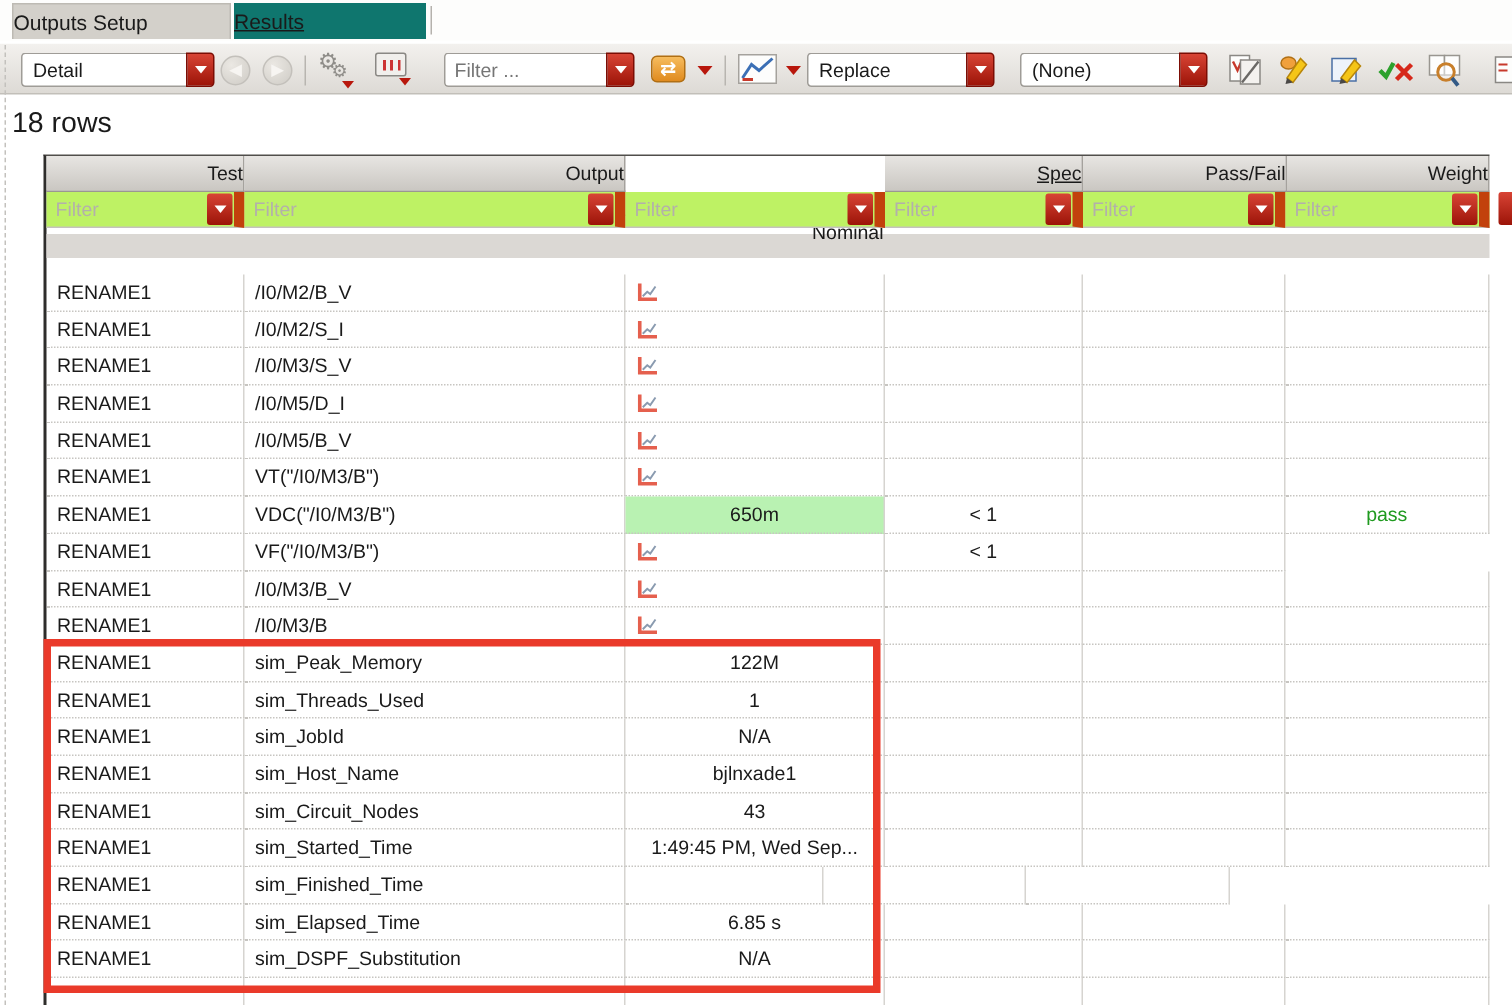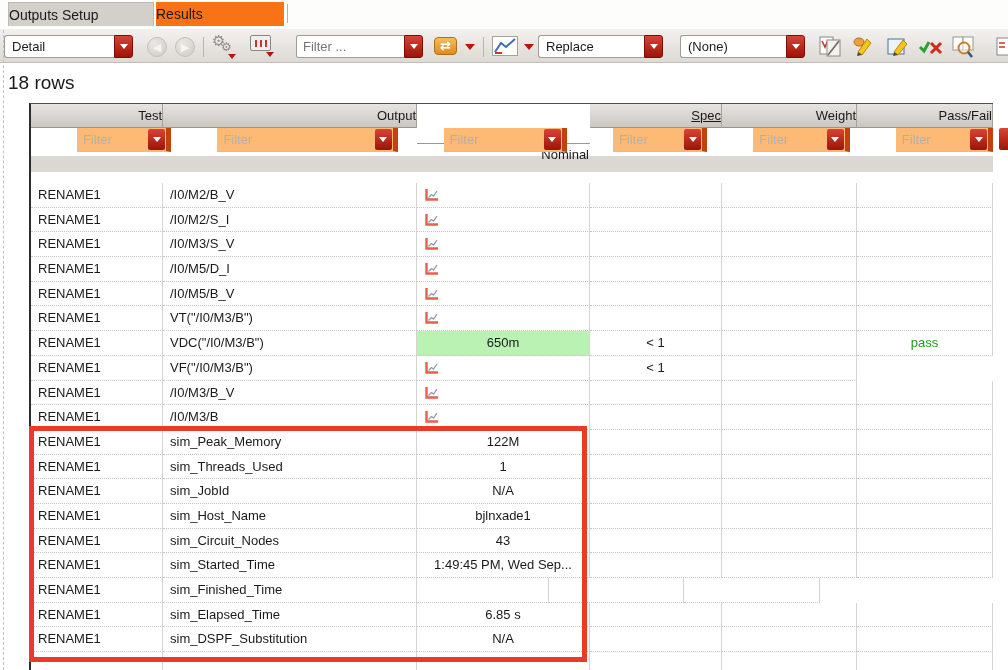--- a/index.html
+++ b/index.html
@@ -7,21 +7,21 @@
     --pass-green:#1f9a1f; --fail-red:#e03a2f; --hl-green:#b9f2b2; --ann-red:#ea3a2a;
   }
   *{margin:0;padding:0;box-sizing:border-box;}
   html,body{width:1008px;height:670px;overflow:hidden;}
   body{position:relative;background:#fff;font-family:"Liberation Sans","DejaVu Sans",sans-serif;color:#1a1a1a;}
 
   
   .tabbar{position:absolute;left:0;top:0;width:1008px;height:27px;background:#fdfdfc;}
   .tab{position:absolute;top:2px;height:24px;line-height:24px;font-size:14px;text-align:left;cursor:default;}
   .tab-outputs{left:8px;width:146px;background:#d3d0ca;border:1px solid #bdbab3;border-bottom:none;}
-  .tab-results{left:156px;width:128px;background:#f97316;}
+  .tab-results{left:156px;width:128px;background:#0f766e;text-decoration:underline;}
   .tab-sep{position:absolute;left:287px;top:4px;width:1px;height:19px;background:#b5b2ad;}
 
   
   .toolbar{position:absolute;left:0;top:28px;width:1008px;height:35px;
     background:linear-gradient(#f3f1ee,#ddDad5);border-top:1px solid #fff;border-bottom:1px solid #c2bfb9;}
   .combo{position:absolute;top:6px;height:23px;display:flex;}
   .combo .field{background:#fff;border:1px solid #9f9c97;border-right:none;border-radius:3px 0 0 3px;
     font-size:13px;line-height:21px;padding:0 7px;white-space:nowrap;overflow:hidden;}
   .ddbtn{width:19px;background:linear-gradient(var(--accent-red-hi),var(--accent-red-lo));
     border:1px solid var(--accent-red-bd);border-radius:0 3px 3px 0;display:flex;align-items:center;justify-content:center;}
@@ -45,21 +45,21 @@
   
   .rows-label{position:absolute;left:8px;top:72px;font-size:19px;}
 
   
   .table{position:absolute;left:29px;top:103px;width:964px;height:567px;
     border-left:2px solid #2e2d2b;border-top:1px solid #504e4b;}
   .thead{display:flex;height:24px;}
   .hcell{background:linear-gradient(#e7e5e2,#cac7c2);border-bottom:1px solid #9a9792;border-right:1px solid #a5a29d;
     font-size:13px;text-align:right;line-height:23px;}
   .tfilter{display:flex;height:24px;}
-  .fcell{position:relative;background:#fdba74;border-right:5px solid #c2410c;border-bottom:1px solid #c5c2bd;margin-left:46px;}
+  .fcell{position:relative;background:#bef264;border-right:7px solid #c2410c;border-bottom:1px solid #c5c2bd;}
   .fcell input{position:absolute;left:2px;top:1px;bottom:1px;width:calc(100% - 24px);border:none;outline:none;
     font-size:13px;padding:0 4px;color:#333;font-family:inherit;background:transparent;}
   .fcell input::placeholder{color:#b3b0ab;opacity:1;}
   .fdd{position:absolute;right:1px;top:1px;bottom:1px;width:17px;border-radius:2px;
     background:linear-gradient(var(--accent-red-hi),var(--accent-red-lo));
     display:flex;align-items:center;justify-content:center;}
   .tband{margin-top:4px;height:16px;width:962px;background:#dbd8d4;}
   .tbody{position:absolute;left:0;top:79px;width:962px;}
   .trow{display:flex;height:24.7px;}
   .tcell{border-right:1px solid #d6d4d0;border-bottom:1px dotted #c7c5c1;font-size:13px;
@@ -80,21 +80,21 @@
 </head>
 <body>
 
 <div class="tabbar">
   <div class="tab tab-outputs">Outputs Setup</div>
   <div class="tab tab-results">Results</div>
   <div class="tab-sep"></div>
 </div>
 
 <div class="toolbar">
-  <div class="combo" style="left:4px;">
+  <div class="combo" style="left:14px;">
     <div class="field" style="width:110px;">Detail</div>
     <div class="ddbtn">
         <span class="tri"></span>
       </div>
   </div>
   <div class="roundbtn" style="left:147px;">◀</div>
   <div class="roundbtn" style="left:175px;">▶</div>
   <div class="vsep" style="left:203px;"></div>
   <div class="iconbtn" style="left:212px;width:28px;height:24px;">
     <span class="gear1">⚙</span>
@@ -185,22 +185,22 @@
 </div>
 
 <div class="rows-label">18 rows</div>
 
 <div class="table">
   <div class="thead">
       <div class="hcell" style="width: 132px;">Test</div>
       <div class="hcell" style="width: 254px;">Output</div>
       <div class="hcell" style="width: 173px; margin-top: 39px;">Nominal</div>
       <div class="hcell" style="width: 132px; text-decoration: underline;">Spec</div>
+      <div class="hcell" style="width: 136px;">Pass/Fail</div>
       <div class="hcell" style="width: 135px;">Weight</div>
-      <div class="hcell" style="width: 136px;">Pass/Fail</div>
     </div>
   <div class="tfilter">
       <div class="fcell" style="width: 132px;">
         <input placeholder="Filter" style="">
         <div class="fdd">
           <span class="tri"></span>
         </div>
       </div>
       <div class="fcell" style="width: 254px;">
         <input placeholder="Filter" style="">

